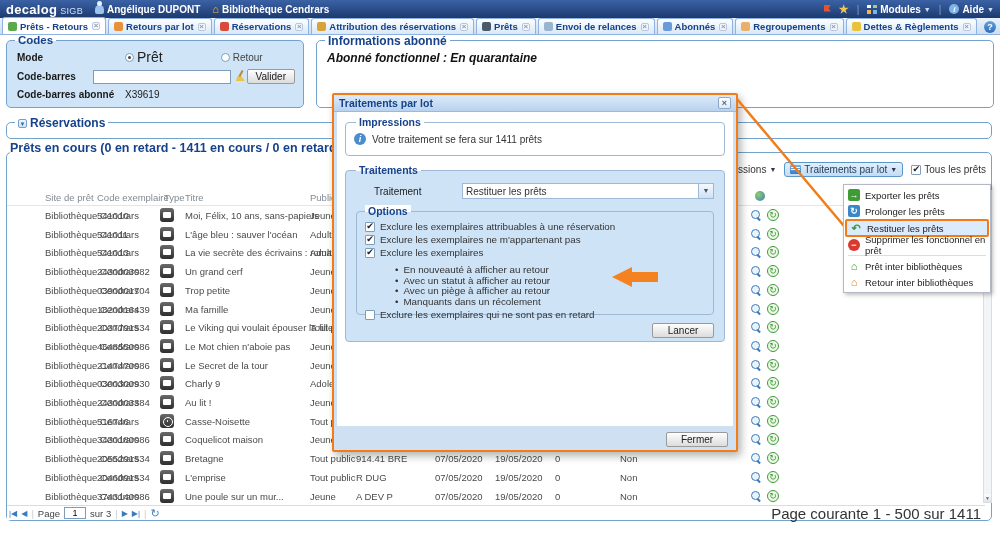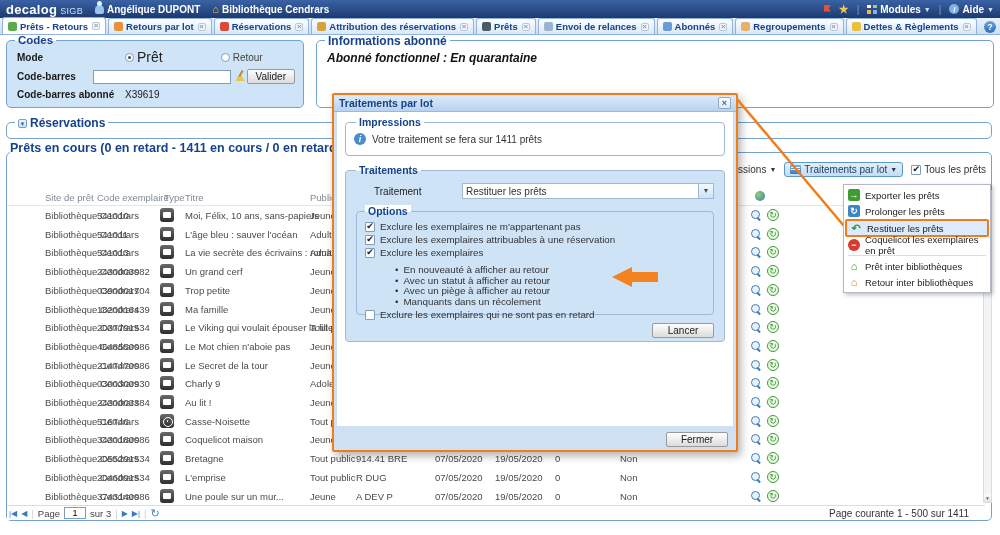--- a/index.html
+++ b/index.html
@@ -118,21 +118,21 @@
   .vscroll { position:absolute; right:8px; top:190px; width:9px; height:313px; background:#f2f4f6; border:1px solid #d7dde3; z-index:2; }
   .vs-btn { position:absolute; left:0; width:7px; height:8px; background:linear-gradient(#fdfdfd,#dfe4e9); color:#667; font-size:5px; text-align:center; line-height:8px; }
   .vs-thumb { position:absolute; left:0; top:9px; width:7px; height:70px; background:linear-gradient(90deg,#cfd8e2,#aebccb); border-radius:2px; }
 
   
   .pagebar { position:absolute; left:7px; top:505px; width:978px; height:15px; border-top:1px solid #d7dde3;
     display:flex; align-items:center; gap:4px; font-size:9.5px; color:#444; padding-left:2px; background:#fff; z-index:1; }
   .pg-ic { color:#3a7bbf; font-size:8px; cursor:pointer; }
   .pg-sep { color:#ccc; }
   .pg-input { width:22px; height:12px; border:1px solid #7f9db9; font-size:9px; text-align:center; font-family:inherit; }
-  .pg-right { position:absolute; right:16px; font-size:10px; color:#333; }
+  .pg-right { position:absolute; right:4px; font-size:15px; color:#333; }
   .pg-refresh { color:#3a7bbf; font-size:11px; cursor:pointer; }
 
   
   .menu { position:absolute; left:843px; top:184px; width:148px; background:#fff; border:1px solid #b3b8c4;
     box-shadow:2px 2px 4px rgba(0,0,0,.25); z-index:50; padding:2px 1px; }
   .mi { display:flex; align-items:center; gap:5px; height:16px; padding:0 3px; font-size:9.5px; color:#222; cursor:pointer; }
   .mi.hl { background:#dbeafc; border:2px solid #f07d1a; border-radius:2px; height:18px; }
   .mi-ic { width:12px; height:12px; flex:0 0 auto; display:inline-flex; align-items:center; justify-content:center;
     font-size:11px; font-weight:bold; border-radius:2px; }
   .msep { height:1px; background:#d9dde4; margin:2px 3px; }
@@ -576,21 +576,21 @@
     <div class="mi">
       <span class="mi-ic" style="background: rgb(58, 135, 200); color: rgb(255, 255, 255); font-size: 9px;">↻</span>
       <span>Prolonger les prêts</span>
     </div>
     <div class="mi hl">
       <span class="mi-ic" style="color: rgb(63, 156, 53);">↶</span>
       <span>Restituer les prêts</span>
     </div>
     <div class="mi">
       <span class="mi-ic" style="background: rgb(216, 58, 46); color: rgb(255, 255, 255); border-radius: 50%; font-size: 9px;">−</span>
-      <span>Coquelicot les exemplaires en prêt</span>
+      <span>Supprimer les fonctionnel en prêt</span>
     </div>
     <div class="msep"></div>
     <div class="mi">
       <span class="mi-ic" style="color: rgb(63, 156, 53);">⌂</span>
       <span>Prêt inter bibliothèques</span>
     </div>
     <div class="mi">
       <span class="mi-ic" style="color: rgb(224, 139, 46);">⌂</span>
       <span>Retour inter bibliothèques</span>
     </div>
@@ -617,25 +617,25 @@
           <span class="val">Restituer les prêts</span>
           <span class="sbtn">▼</span>
         </span>
       </div>
       <div class="m-fs fs-opts">
         <span class="fs-legend">Options</span>
         <div class="opt-list">
 
         <div class="opt">
               <span class="chk on"></span>
-              <span>Exclure les exemplaires ne m'appartenant pas</span>
+              <span>Exclure les exemplaires attribuables à une réservation</span>
             </div>
             <div class="opt">
               <span class="chk on"></span>
-              <span>Exclure les exemplaires attribuables à une réservation</span>
+              <span>Exclure les exemplaires ne m'appartenant pas</span>
             </div>
             <div class="opt">
               <span class="chk on"></span>
               <span>Exclure les exemplaires</span>
             </div>
             <ul class="bullets">
               <li>En nouveauté à afficher au retour</li>
               <li>Avec un statut à afficher au retour</li>
               <li>Avec un piège à afficher au retour</li>
               <li>Manquants dans un récolement</li>

